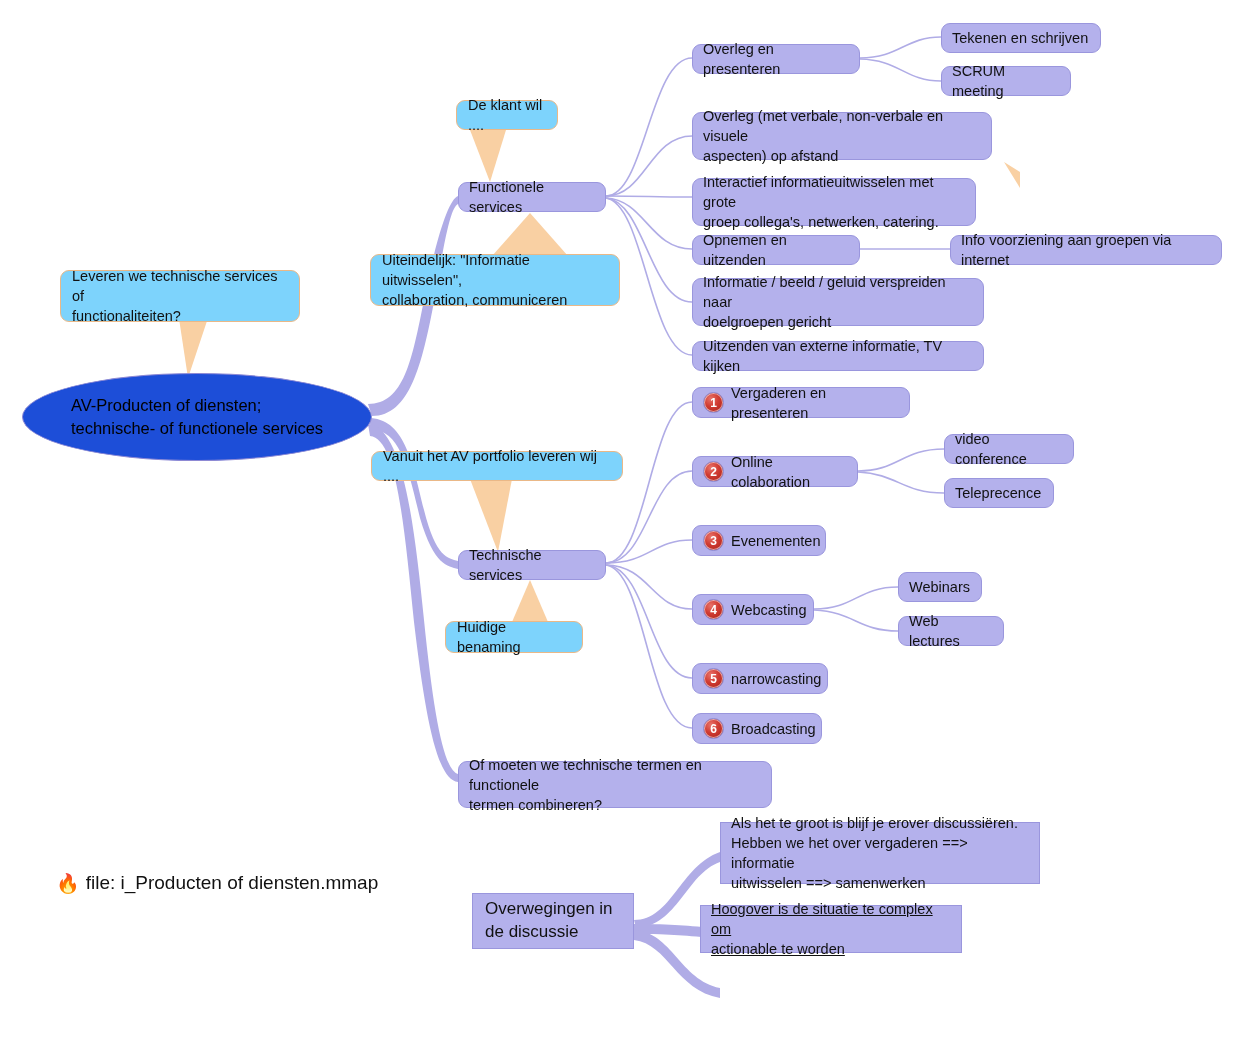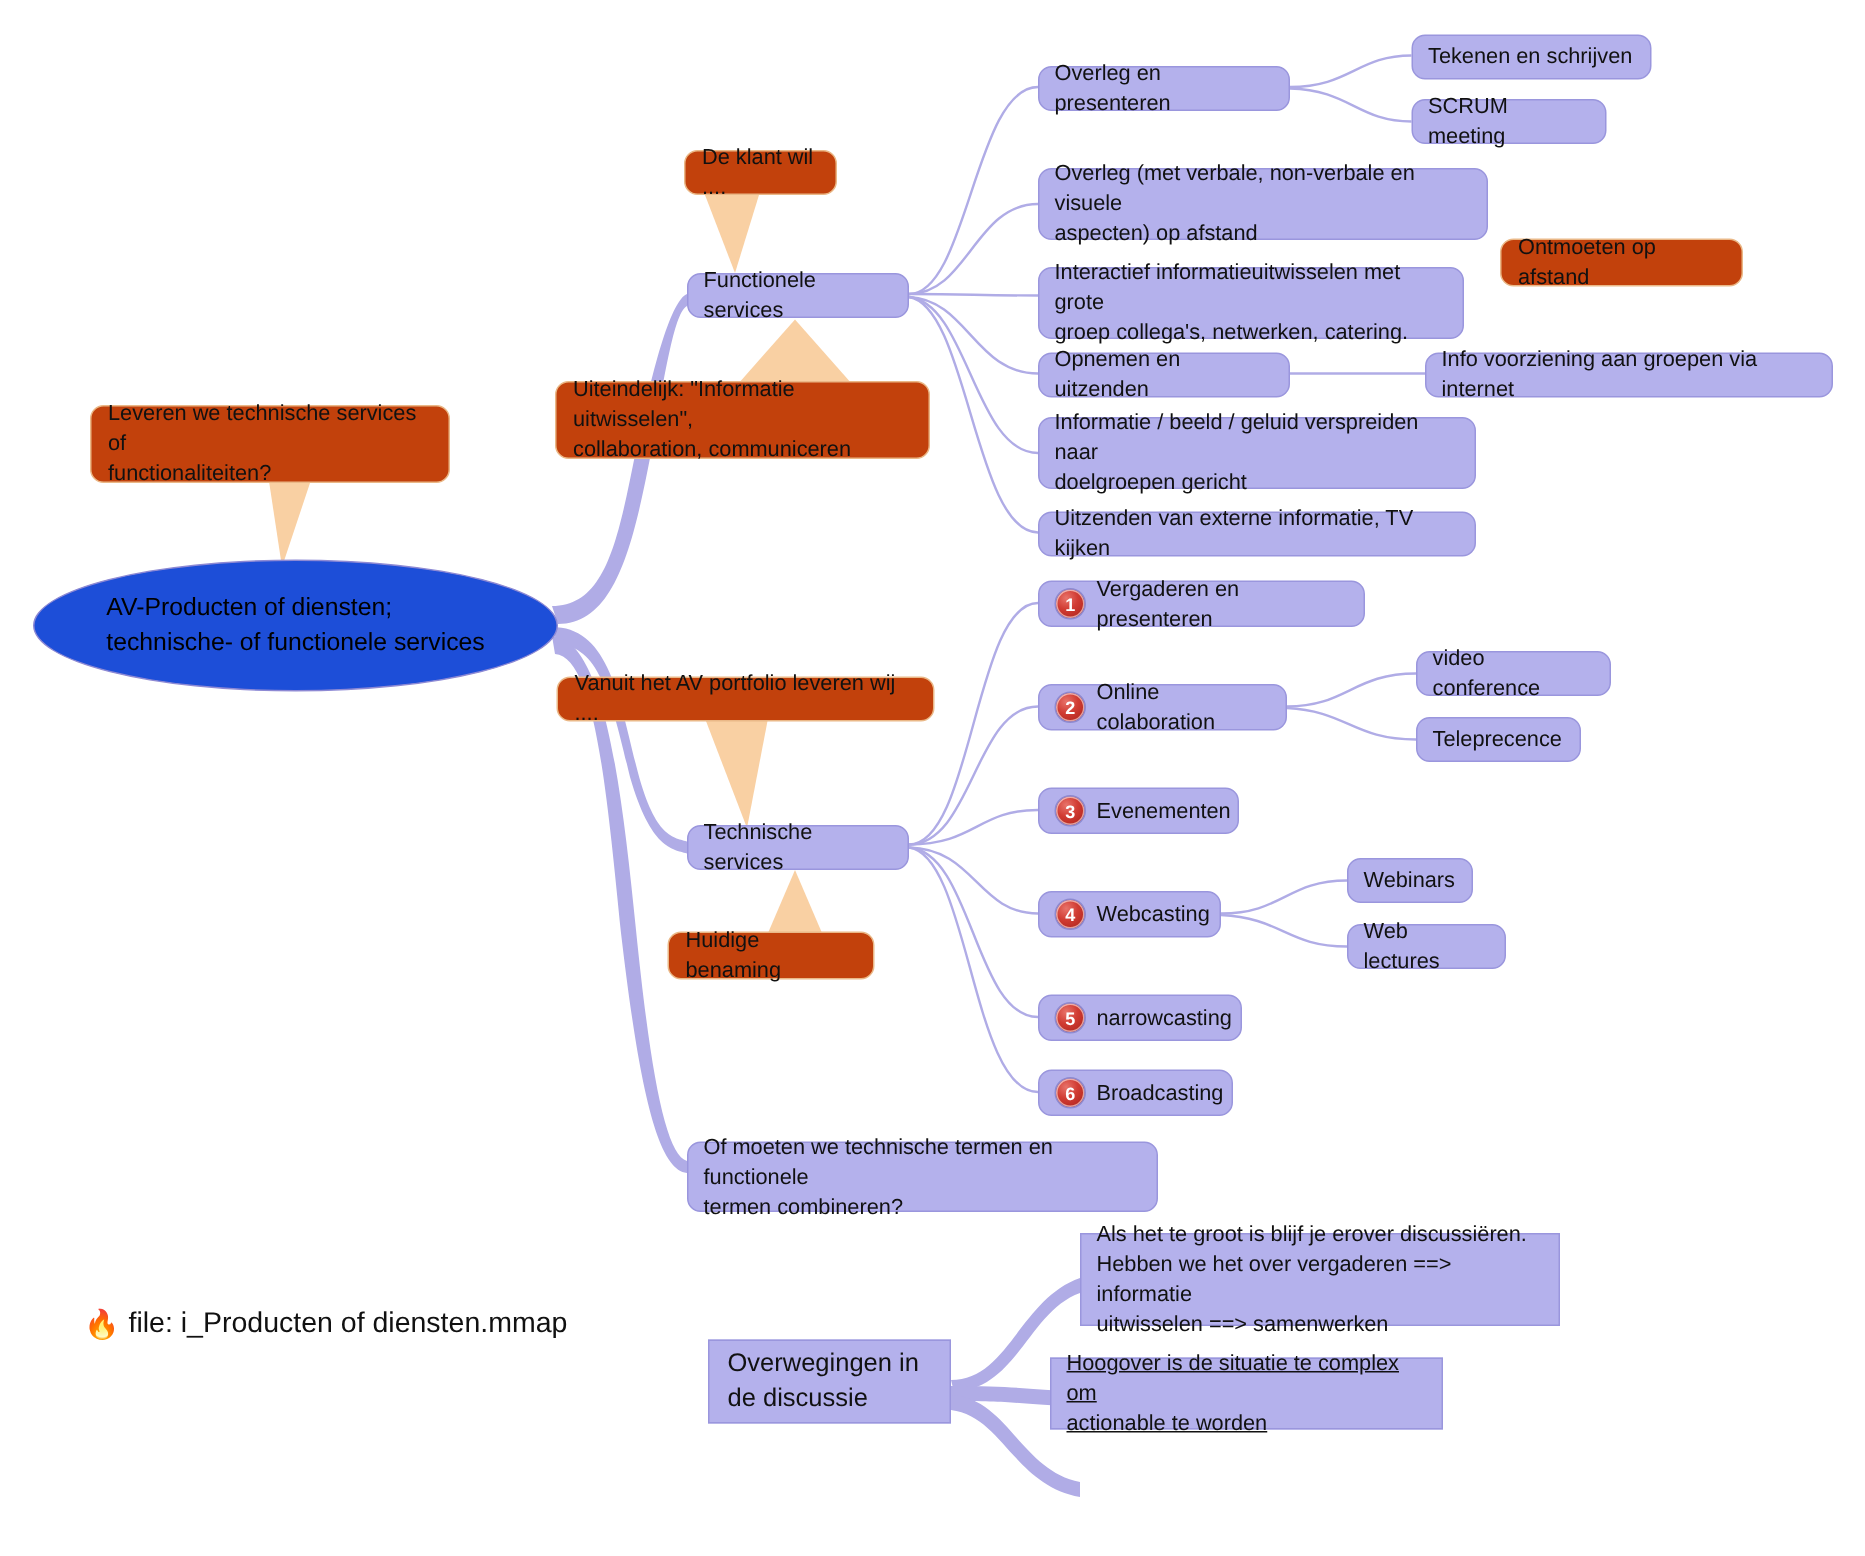--- a/index.html
+++ b/index.html
@@ -40,21 +40,21 @@
     line-height:1.42;
     white-space:pre-line;
     padding:0 22px;
     box-sizing:border-box;
   }
 
   
   .callout{
     position:absolute;
     box-sizing:border-box;
-    background:#c2410c;
+    background:#7dd3fc;
     border:1px solid #eab887;
     border-radius:9px;
     padding:5px 11px;
     font-size:14.5px;
     line-height:1.38;
     color:#111;
     white-space:pre-line;
     display:flex;align-items:center;
   }
 
@@ -186,23 +186,20 @@
   </div>
 
   <div class="callout" style="left:371px;top:451px;width:252px;height:30px;">
     <span>Vanuit het AV portfolio leveren wij ....</span>
   </div>
 
   <div class="callout" style="left:445px;top:621px;width:138px;height:32px;">
     <span>Huidige benaming</span>
   </div>
 
-  <div class="callout" style="left:1000px;top:159px;width:162px;height:32px;">
-    <span>Ontmoeten op afstand</span>
-  </div>
 
   <div class="node" style="left:458px;top:182px;width:148px;height:30px;">
     <span class="lbl">Functionele services</span>
   </div>
 
   <div class="node" style="left:692px;top:44px;width:168px;height:30px;">
     <span class="lbl">Overleg en presenteren</span>
   </div>
   <div class="node" style="left:941px;top:23px;width:160px;height:30px;">
     <span class="lbl">Tekenen en schrijven</span>

